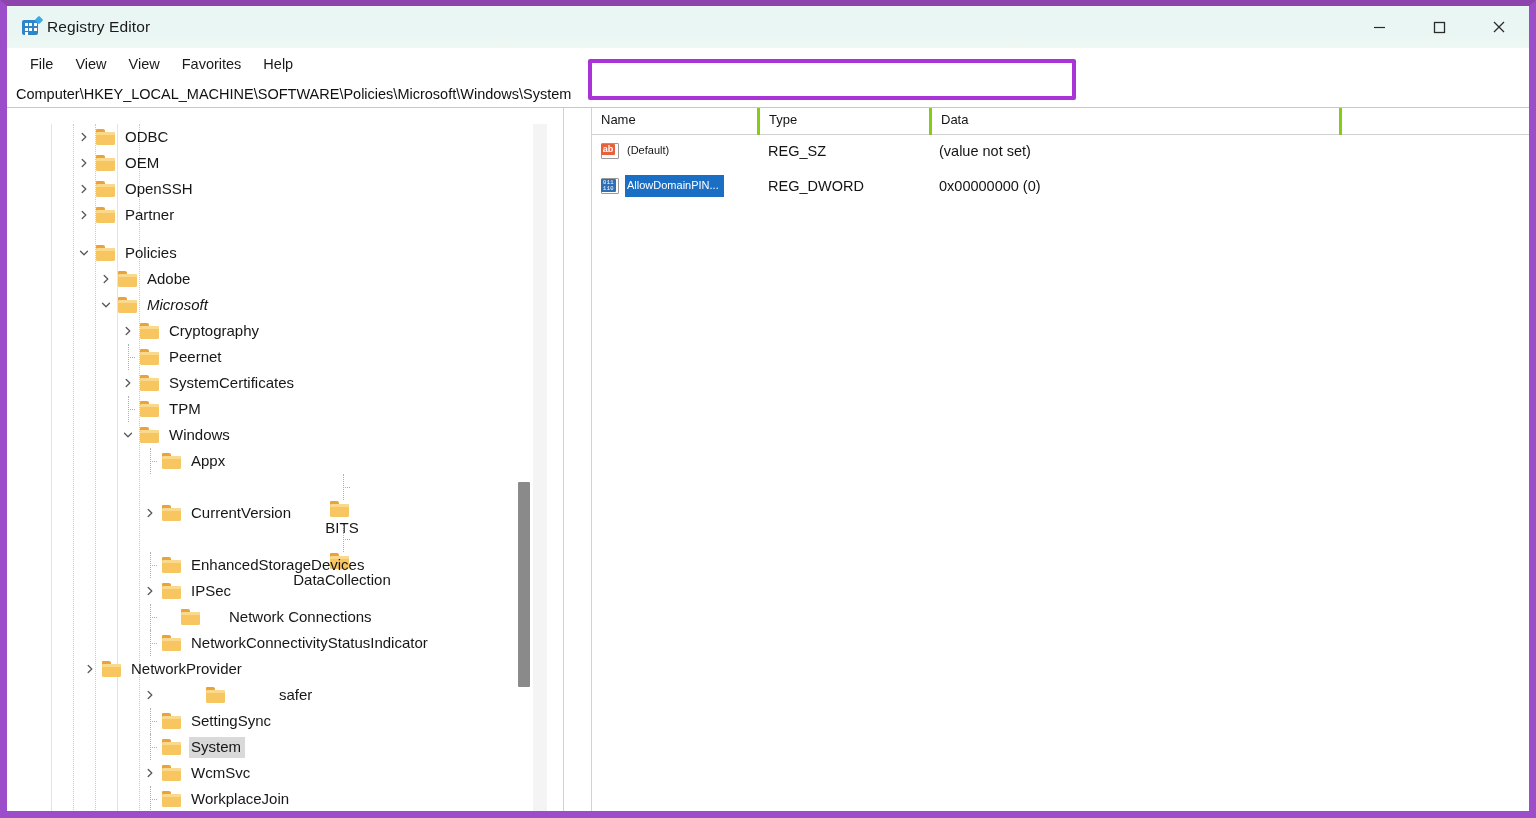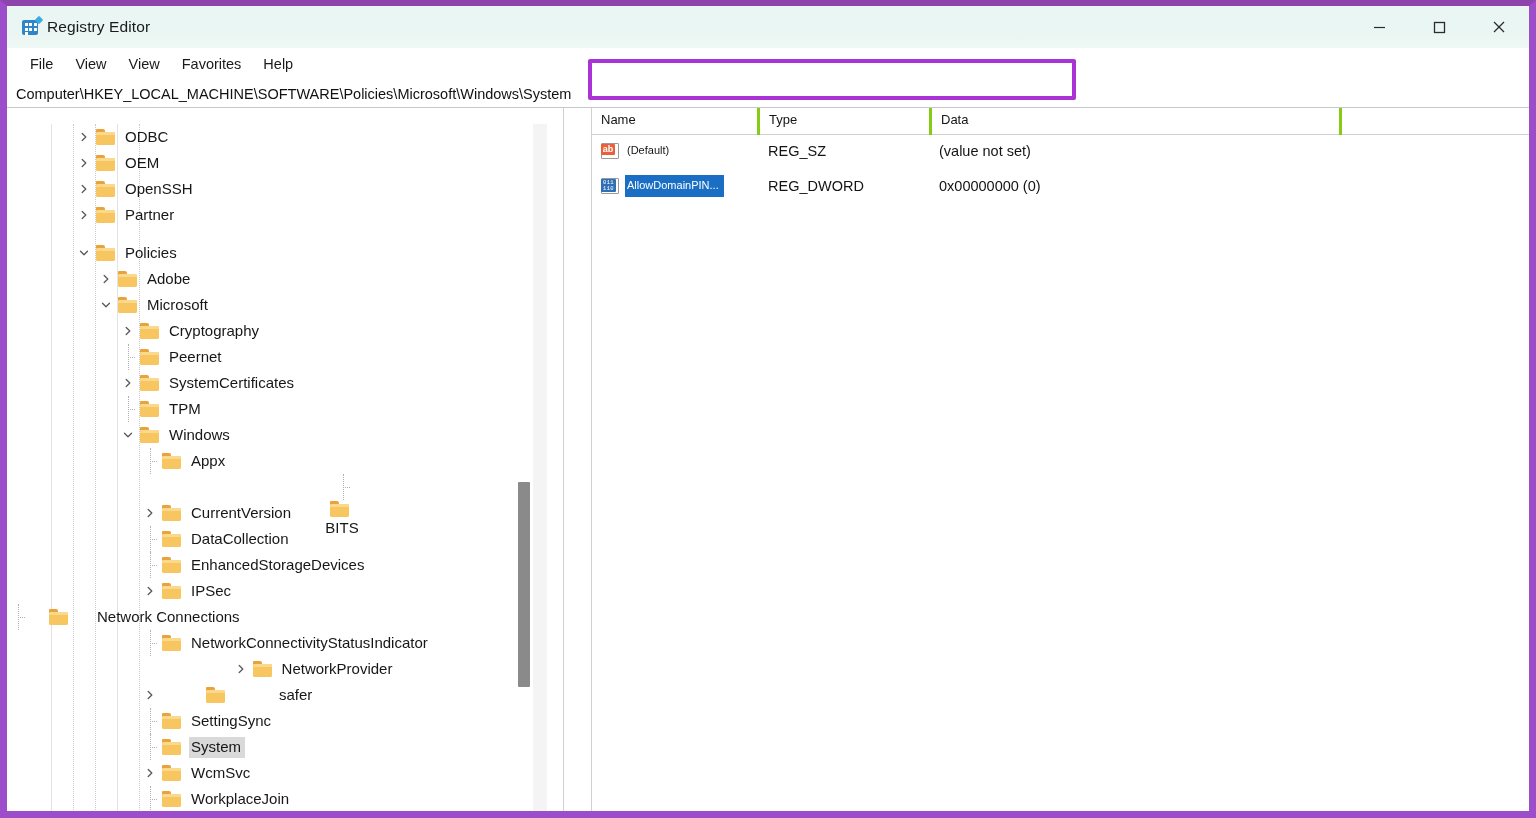--- a/index.html
+++ b/index.html
@@ -406,21 +406,21 @@
               <svg width="10" height="10" viewBox="0 0 10 10">
                 <path fill="none" stroke="#5a5a5a" stroke-width="1.3" stroke-linecap="round" stroke-linejoin="round" d="M3.2 1.5 L6.8 5 L3.2 8.5"></path>
               </svg>
             </div>
             <div class="folder">
               <div class="tab"></div>
               <div class="body"></div>
             </div>
             <span class="label">Adobe</span>
           </div>
-          <div class="node" style="padding-left: 88px;">
+          <div class="node" style="padding-left: 88px; font-style: italic;">
             <div class="twisty">
               <svg width="10" height="10" viewBox="0 0 10 10">
                 <path fill="none" stroke="#5a5a5a" stroke-width="1.3" stroke-linecap="round" stroke-linejoin="round" d="M1.5 3.2 L5 6.8 L8.5 3.2"></path>
               </svg>
             </div>
             <div class="folder">
               <div class="tab"></div>
               <div class="body"></div>
             </div>
             <span class="label">Microsoft</span>
@@ -498,21 +498,21 @@
               <svg width="10" height="10" viewBox="0 0 10 10">
                 <path fill="none" stroke="#5a5a5a" stroke-width="1.3" stroke-linecap="round" stroke-linejoin="round" d="M3.2 1.5 L6.8 5 L3.2 8.5"></path>
               </svg>
             </div>
             <div class="folder">
               <div class="tab"></div>
               <div class="body"></div>
             </div>
             <span class="label">CurrentVersion</span>
           </div>
-          <div class="node" style="padding-left: 132px;">
+          <div class="node" style="padding-left: 132px; flex-direction: column;">
             <div class="connector"></div>
             <div class="folder">
               <div class="tab"></div>
               <div class="body"></div>
             </div>
             <span class="label">DataCollection</span>
           </div>
           <div class="node" style="padding-left: 132px;">
             <div class="connector"></div>
             <div class="folder">
@@ -526,37 +526,37 @@
               <svg width="10" height="10" viewBox="0 0 10 10">
                 <path fill="none" stroke="#5a5a5a" stroke-width="1.3" stroke-linecap="round" stroke-linejoin="round" d="M3.2 1.5 L6.8 5 L3.2 8.5"></path>
               </svg>
             </div>
             <div class="folder">
               <div class="tab"></div>
               <div class="body"></div>
             </div>
             <span class="label">IPSec</span>
           </div>
-          <div class="node" style=" gap: 19px;">
+          <div class="node" style="padding-left: 132px; gap: 19px;">
             <div class="connector"></div>
             <div class="folder">
               <div class="tab"></div>
               <div class="body"></div>
             </div>
             <span class="label">Network Connections</span>
           </div>
           <div class="node" style="padding-left: 132px;">
             <div class="connector"></div>
             <div class="folder">
               <div class="tab"></div>
               <div class="body"></div>
             </div>
             <span class="label">NetworkConnectivityStatusIndicator</span>
           </div>
-          <div class="node" style="padding-left: 72px; justify-content: center;">
+          <div class="node" style="padding-left: 72px;">
             <div class="twisty">
               <svg width="10" height="10" viewBox="0 0 10 10">
                 <path fill="none" stroke="#5a5a5a" stroke-width="1.3" stroke-linecap="round" stroke-linejoin="round" d="M3.2 1.5 L6.8 5 L3.2 8.5"></path>
               </svg>
             </div>
             <div class="folder">
               <div class="tab"></div>
               <div class="body"></div>
             </div>
             <span class="label">NetworkProvider</span>

